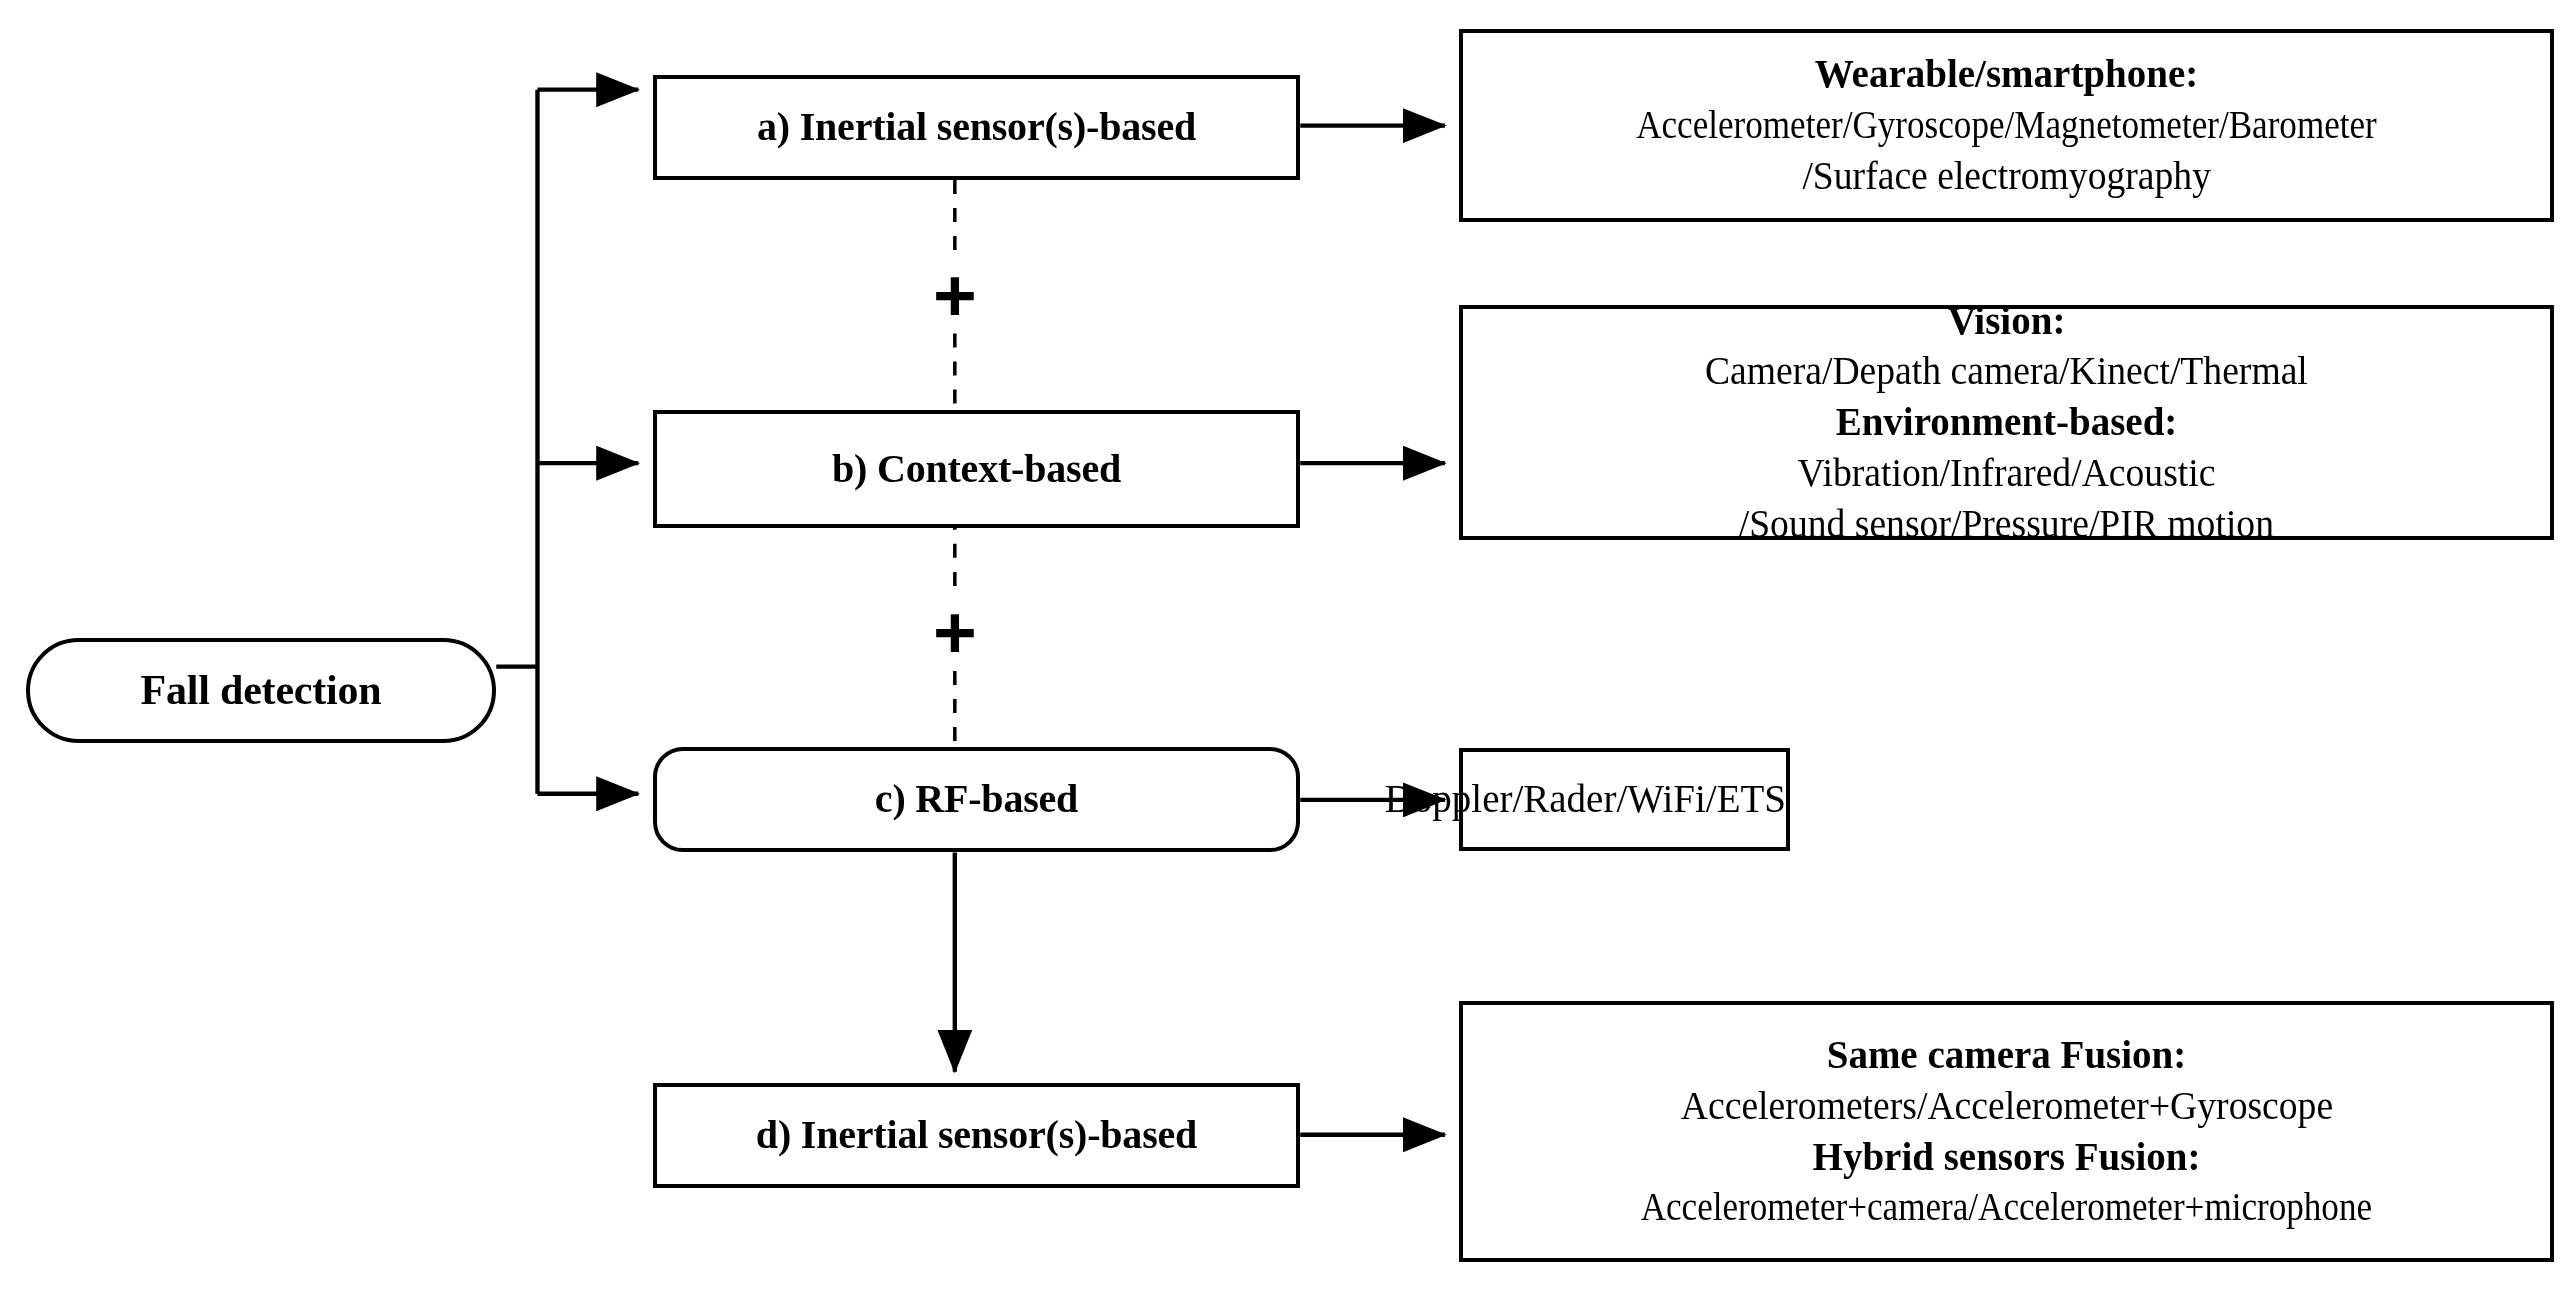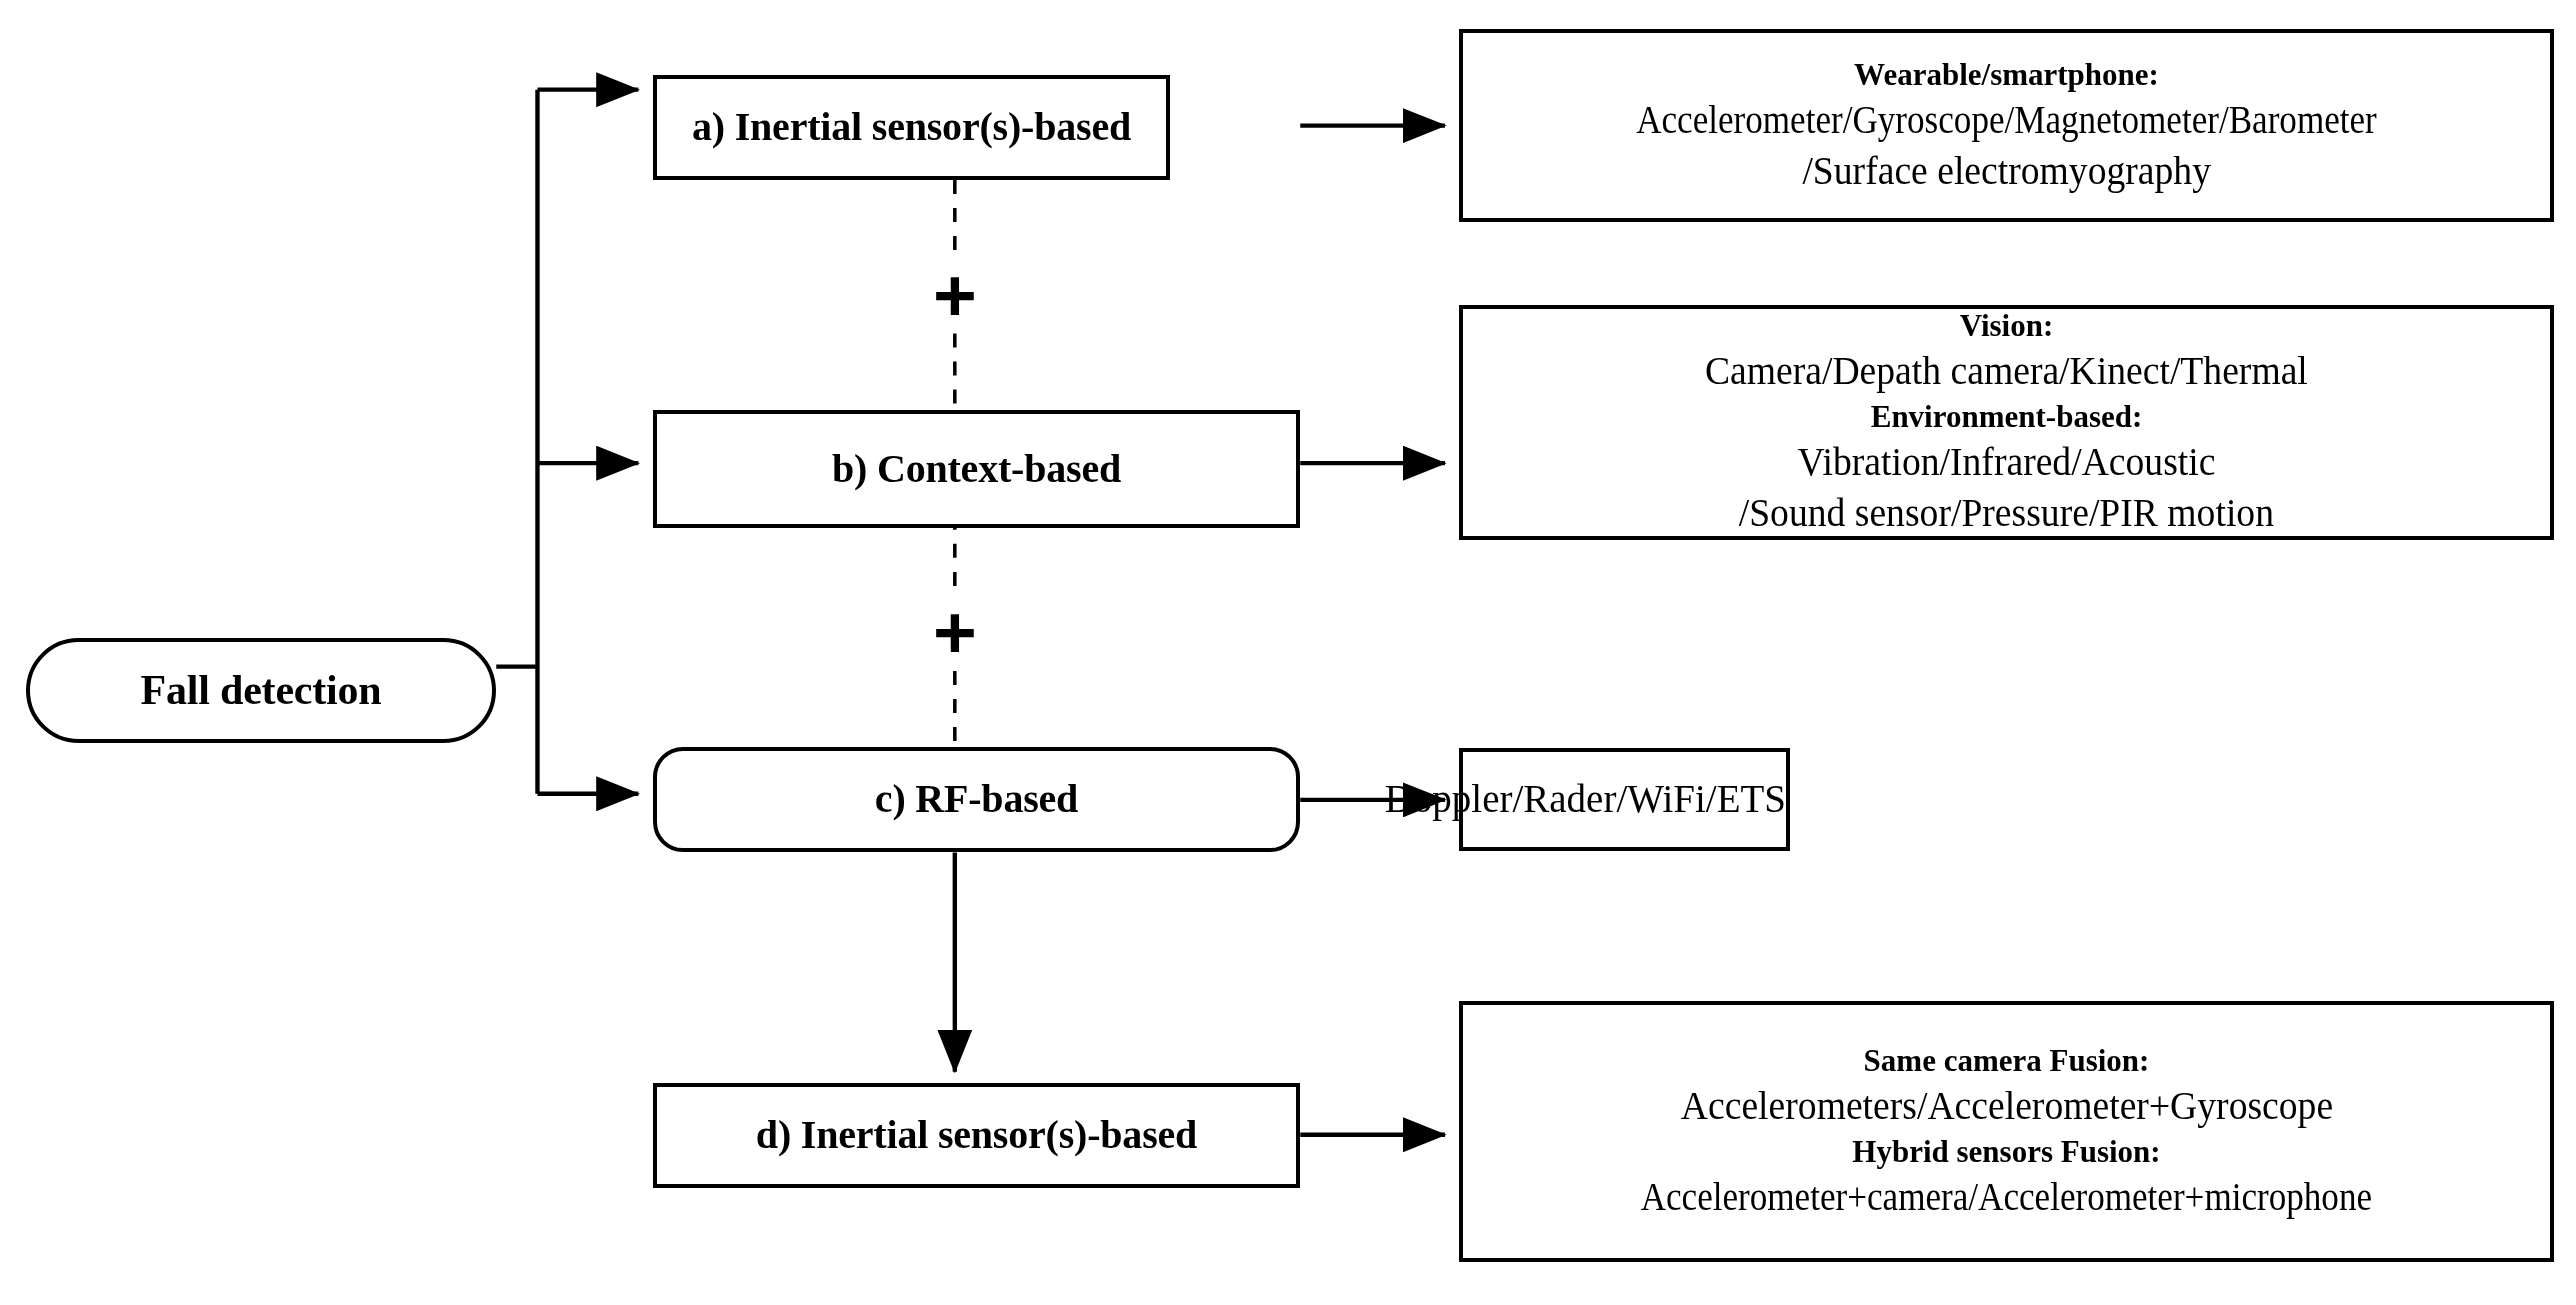--- a/index.html
+++ b/index.html
@@ -44,21 +44,21 @@
     font-size: 40px;
     line-height: 1.12;
     white-space: nowrap;
     letter-spacing: -0.2px;
   }
   .lbl-bold.root {
     font-size: 42px;
   }
   .detail-head {
     font-weight: bold;
-    font-size: 31px;
+    font-size: 39px;
     line-height: 1.30;
     white-space: nowrap;
   }
   .detail-line {
     font-weight: normal;
     font-size: 39px;
     line-height: 1.30;
     white-space: nowrap;
     transform: scaleX(0.965);
   }
@@ -115,21 +115,21 @@
     <path d="M1089,380 L1089,468" stroke="#000000" stroke-width="4" fill="none" stroke-dasharray="16 16"></path>
 
     <path d="M1089,588 L1089,677" stroke="#000000" stroke-width="4" fill="none" stroke-dasharray="16 16"></path>
     <path d="M1089,765 L1089,853" stroke="#000000" stroke-width="4" fill="none" stroke-dasharray="16 16"></path>
   </svg>
 
   <div class="node rounded" style="left:26px; top:614px; width:470px; height:105px;">
     <div class="lbl-bold root">Fall detection</div>
   </div>
 
-  <div class="node" style="left:653px; top:75px; width:517px; height:105px;">
+  <div class="node" style="left:653px; top:75px; width:647px; height:105px;">
     <div class="lbl-bold">a) Inertial sensor(s)-based</div>
   </div>
 
   <div class="node" style="left:653px; top:410px; width:647px; height:118px;">
     <div class="lbl-bold">b) Context-based</div>
   </div>
 
   <div class="node" style="left:653px; top:747px; width:647px; height:105px;border-radius:30px;">
     <div class="lbl-bold">c) RF-based</div>
   </div>

